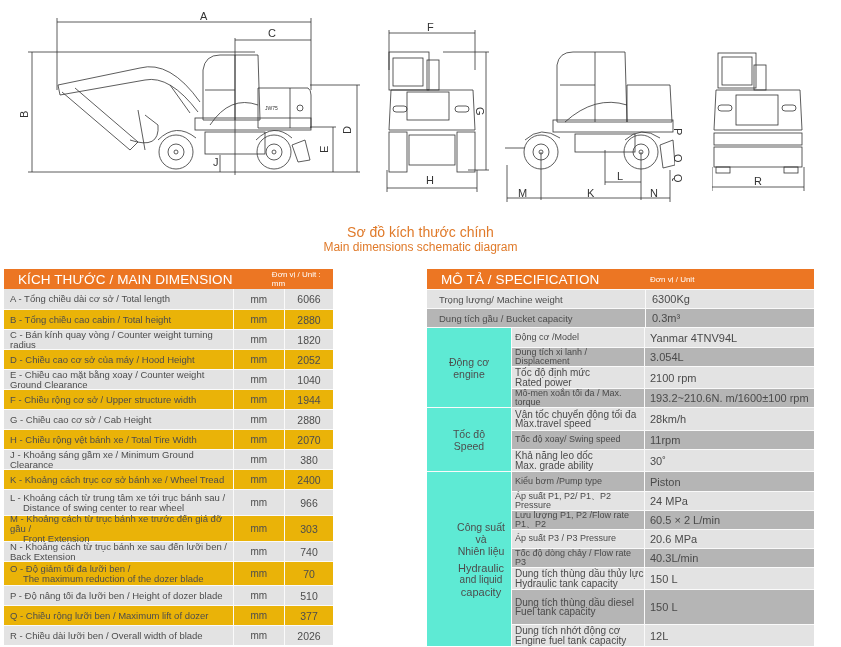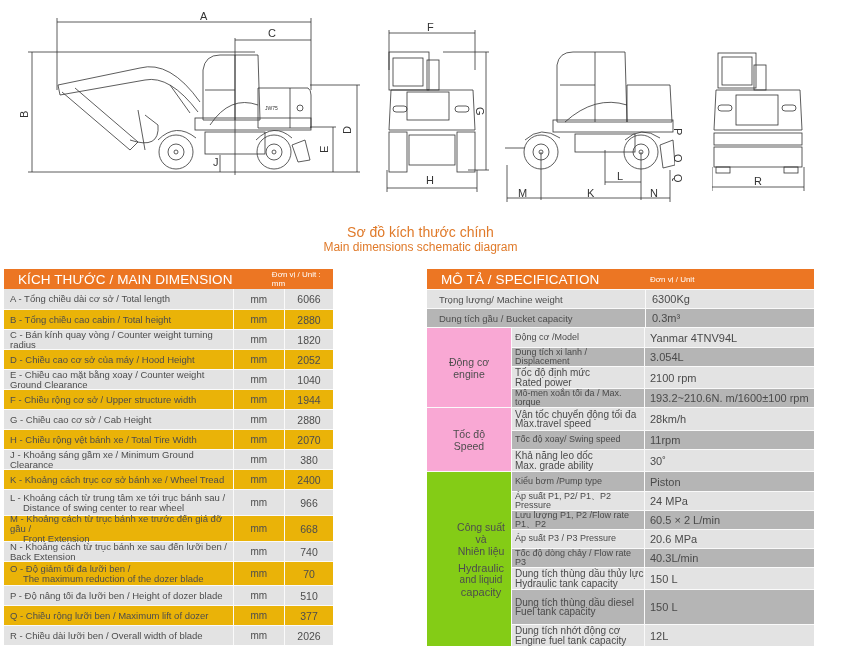--- a/index.html
+++ b/index.html
@@ -46,22 +46,22 @@
   #spec-table .hdr .h-main { width: 219px; padding-left: 14px; }
   #spec-table .hdr .h-unit { padding-left: 4px; }
   .spec-body { display: flex; flex-direction: column; }
   .srow { display: flex; font-size: 9.5px; color: #4d4d4d; border-top: 1px solid #fafafa; }
   .srow.light { background: #e3e3e3; }
   .srow.dark { background: #b5b5b5; }
   .srow .full { width: 219px; display: flex; align-items: center; padding-left: 12px; border-right: 1px solid #fafafa; }
   .srow .val { flex: 1; display: flex; align-items: center; padding-left: 6px; font-size: 11px; color: #4a4a4a; }
   .group { display: flex; border-top: 1px solid #fafafa; }
   .group .gl { width: 85px; display: flex; flex-direction: column; align-items: center; justify-content: center; text-align: center; font-size: 10.5px; color: #4d4d4d; border-right: 1px solid #fafafa; line-height: 12px; }
-  .group .gl.light { background: #f9a8d4; align-items: center; }
-  .group .gl.dark { background: #84cc16; padding-left: 24px; }
+  .group .gl.light { background: #5eead4; align-items: center; }
+  .group .gl.dark { background: #5eead4; padding-left: 24px; }
   .group .gitems { flex: 1; display: flex; flex-direction: column; }
   .gitem { display: flex; }
   .gitem + .gitem { border-top: 1px solid #fafafa; }
   .gitem.light { background: #e3e3e3; }
   .gitem.dark { background: #b5b5b5; }
   .gitem .lbl { width: 133px; display: flex; align-items: center; padding-left: 3px; border-right: 1px solid #fafafa; font-size: 9px; line-height: 9.5px; }
   .gitem .lbl.big { font-size: 10px; }
   .gitem .lbl .stack { display: block; }
   .gitem .val { flex: 1; display: flex; align-items: center; padding-left: 5px; font-size: 11px; }
 </style>
@@ -308,21 +308,21 @@
           <span><span>L - Khoảng cách từ trung tâm xe tới trục bánh sau /</span><span class="sub">Distance of swing center to rear wheel</span></span>
         </div>
         <div class="cell c2">mm</div>
         <div class="cell c3">966</div>
       </div>
       <div class="row dark sep" style="height: 26px;">
         <div class="cell c1">
           <span><span>M - Khoảng cách từ trục bánh xe trước đến giá đỡ gầu /</span><span class="sub">Front Extension</span></span>
         </div>
         <div class="cell c2">mm</div>
-        <div class="cell c3">668</div>
+        <div class="cell c3">303</div>
       </div>
       <div class="row light sep" style="height: 20px;">
         <div class="cell c1">
           <span><span>N - Khoảng cách từ trục bánh xe sau đến lưỡi ben / Back Extension</span></span>
         </div>
         <div class="cell c2">mm</div>
         <div class="cell c3">740</div>
       </div>
       <div class="row dark sep" style="height: 24px;">
         <div class="cell c1">

